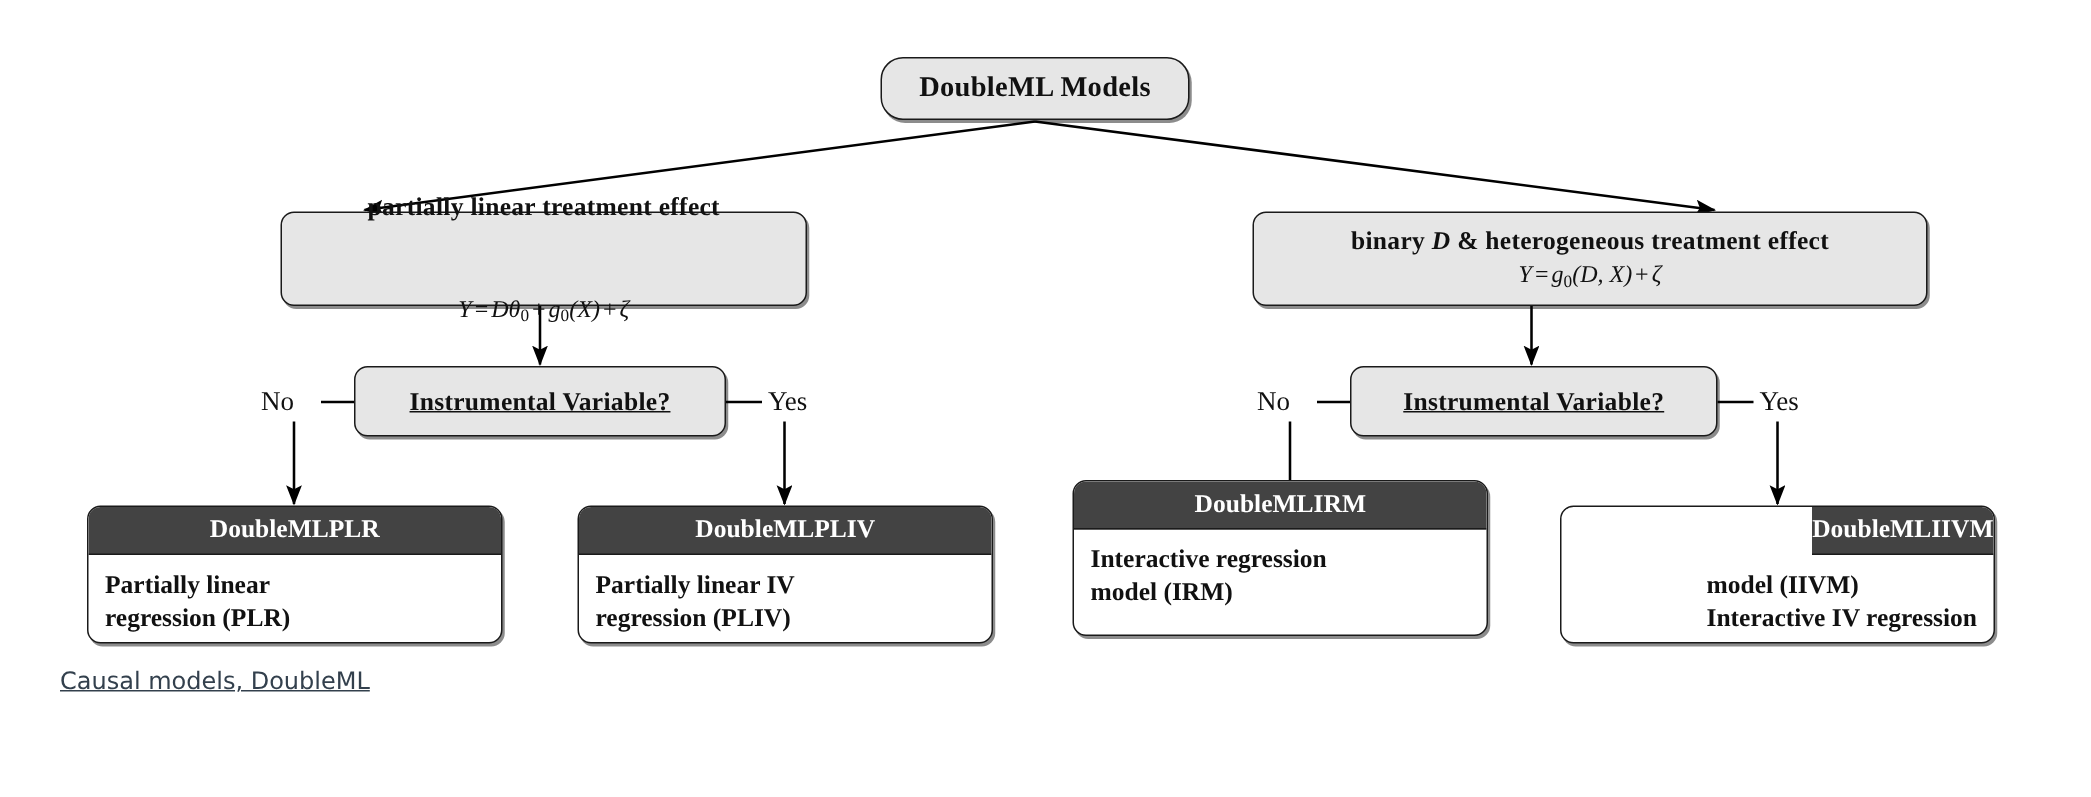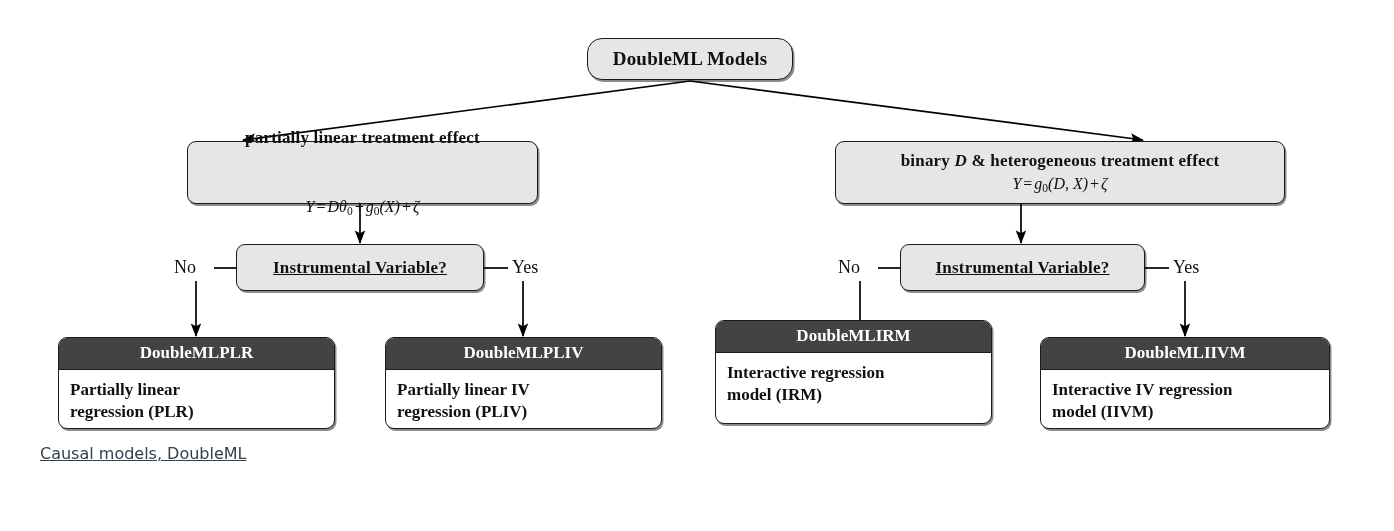--- a/index.html
+++ b/index.html
@@ -204,25 +204,25 @@
   </div>
 
   <div class="model" style="left:715px; top:320px; width:277px; height:104px;">
     <div class="model-header">DoubleMLIRM</div>
     <div class="model-body">
       <div>Interactive regression</div>
       <div>model (IRM)</div>
     </div>
   </div>
 
-  <div class="model" style="left:1040px; top:337px; width:290px; height:92px;">
+  <div class="model" style="left:1040px; top:337px; width:290px; height:92px;align-items:flex-end;">
     <div class="model-header">DoubleMLIIVM</div>
     <div class="model-body">
+      <div>model (IIVM)</div>
       <div>Interactive IV regression</div>
-      <div>model (IIVM)</div>
     </div>
   </div>
 
   <div class="caption" style="left:40px; top:444px;text-decoration:underline;">
     <span>Causal models, DoubleML</span>
   </div>
 
 </div>
 
 </body></html>

